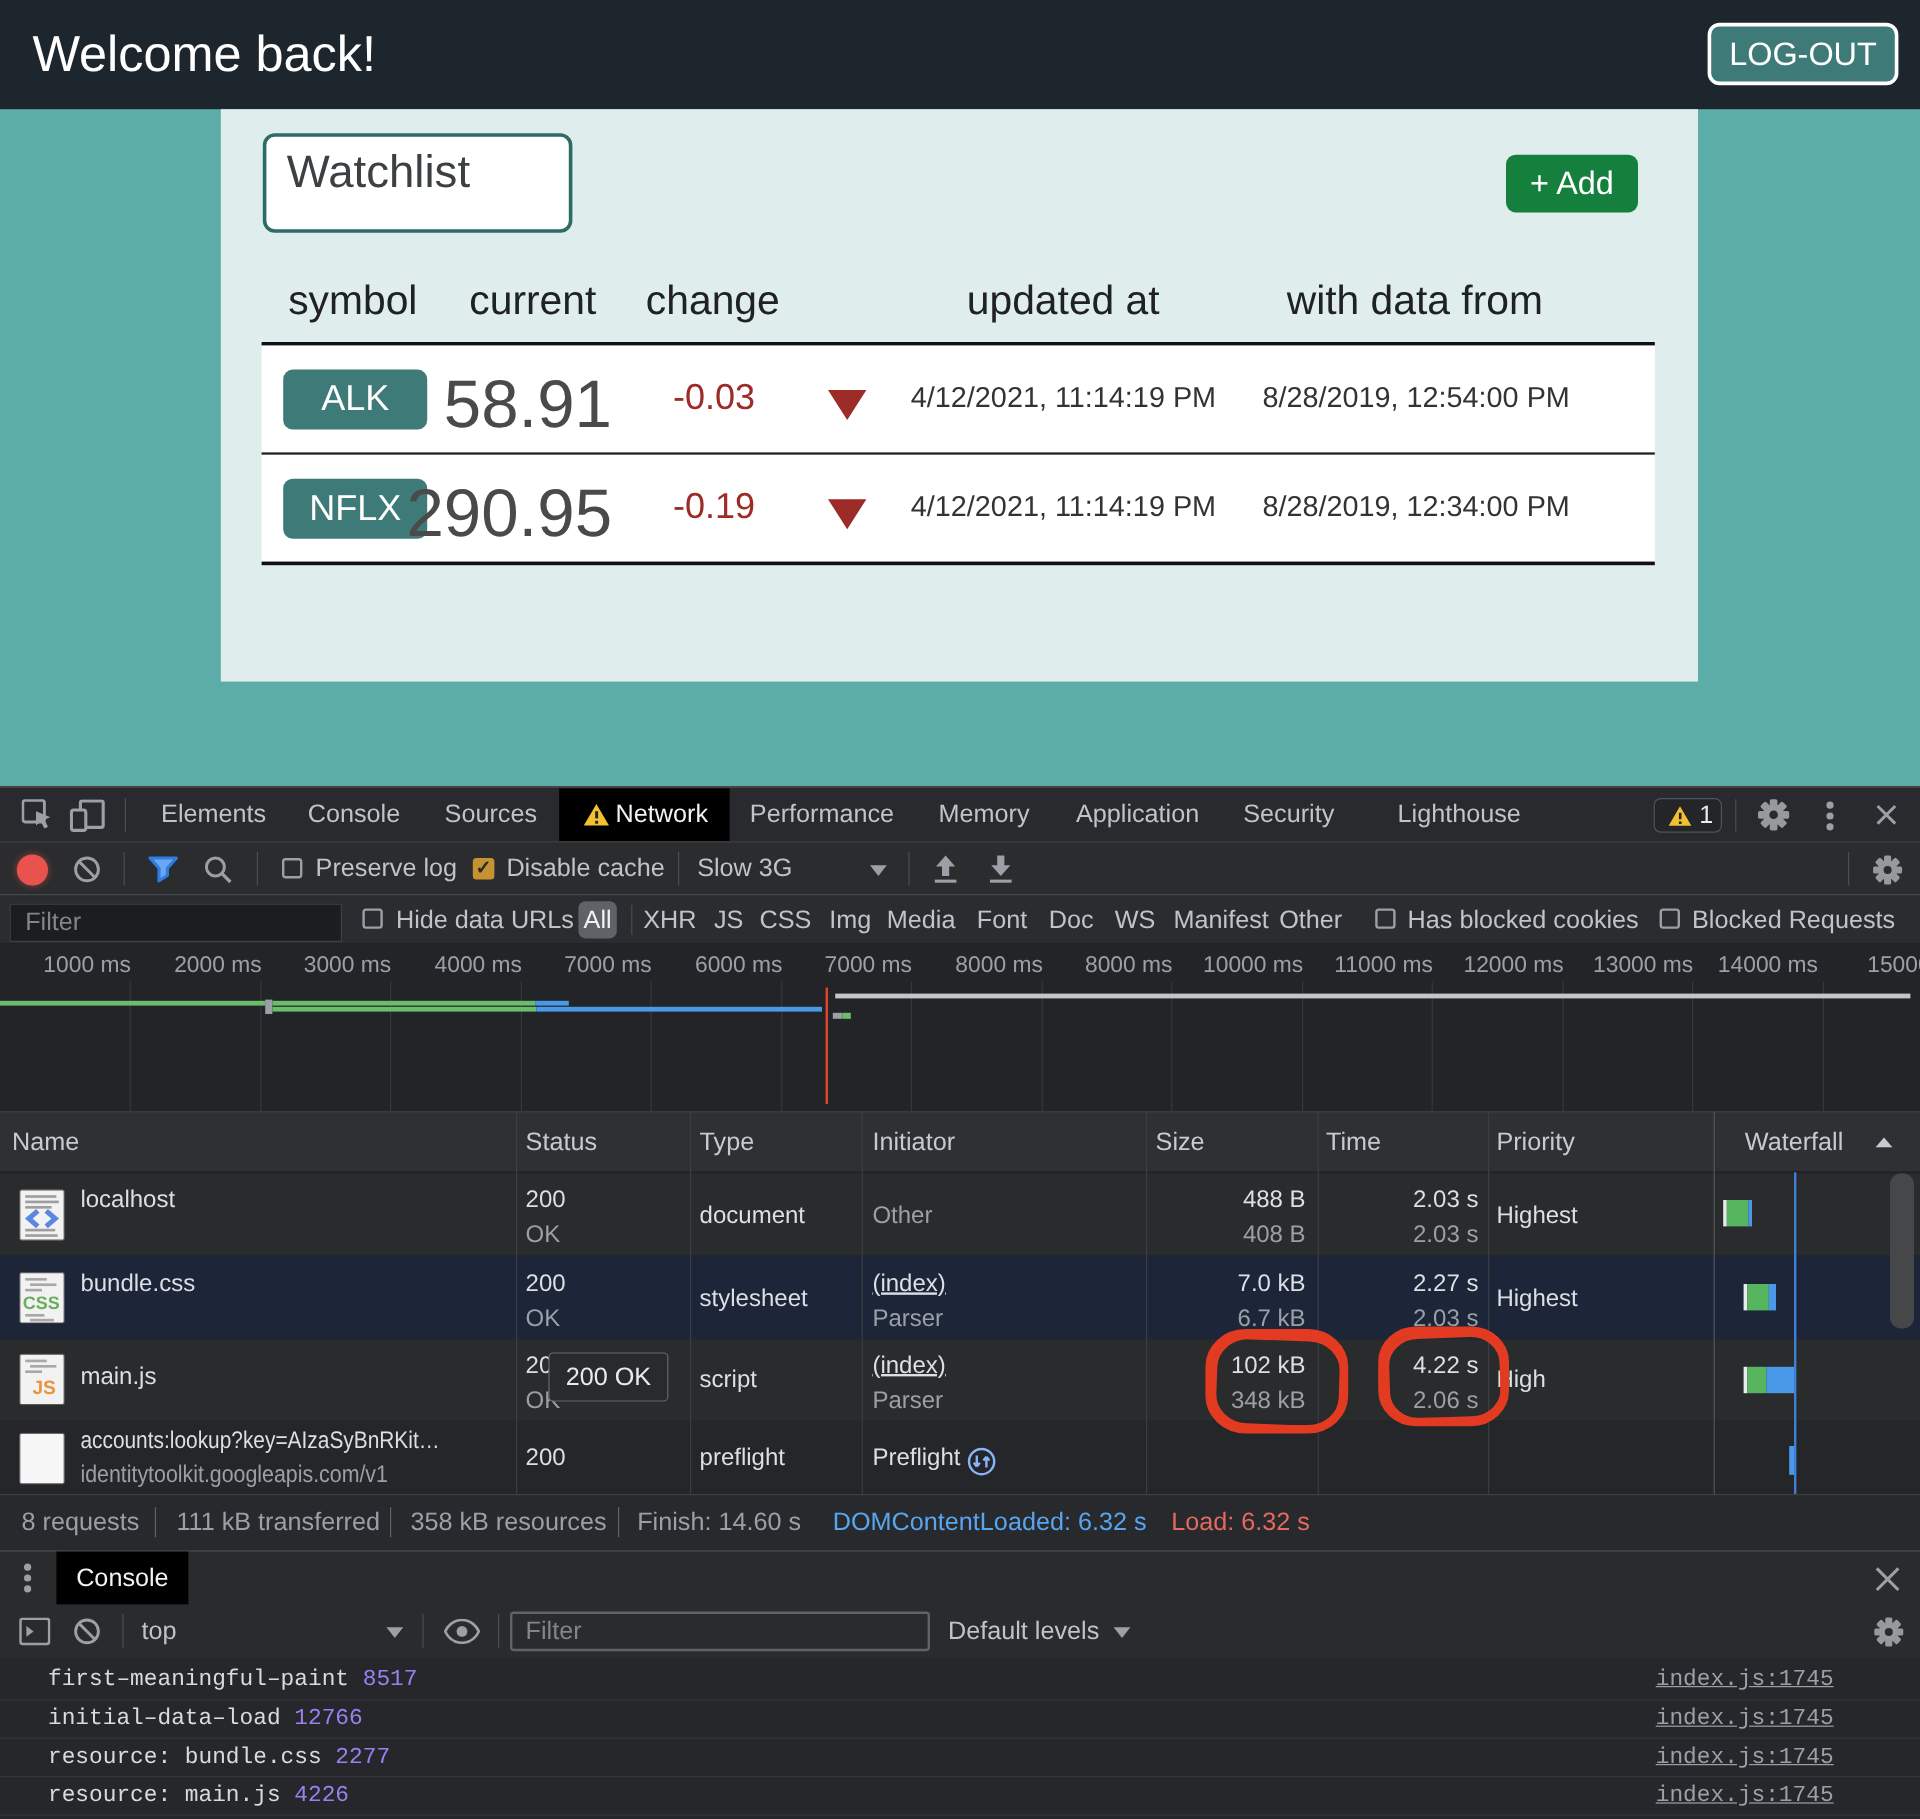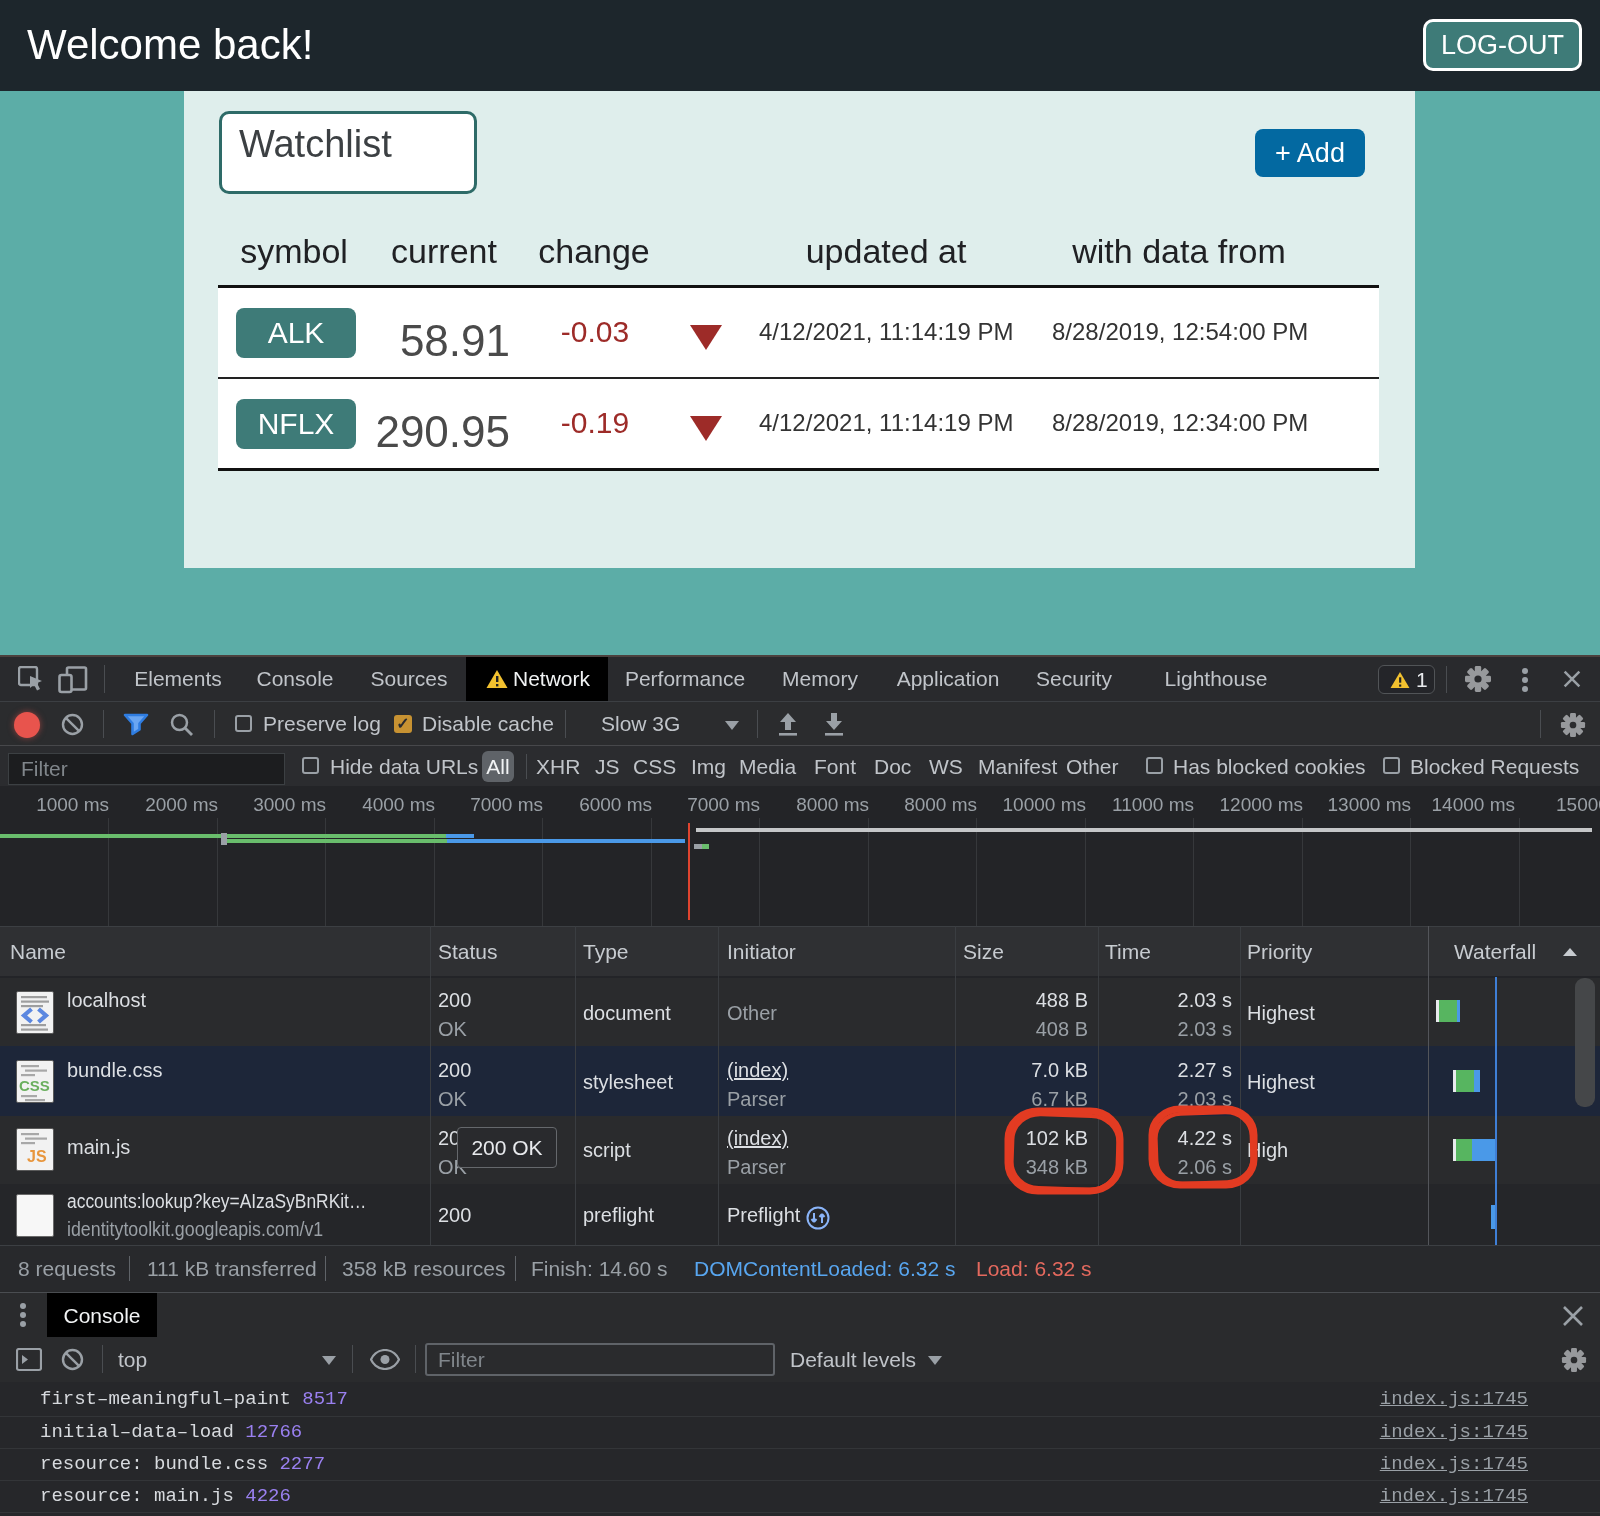--- a/index.html
+++ b/index.html
@@ -9,30 +9,30 @@
 
 
 #appheader { position:absolute; left:0; top:0; width:1600px; height:91px; background:#1d262c; }
 #welcome { position:absolute; left:27px; top:21px; font-size:42px; color:#ffffff; }
 #logout { position:absolute; left:1423px; top:19px; width:159px; height:52px; background:#3e7b78; border:3px solid #ffffff; border-radius:10px; color:#fff; font-size:27px; text-align:center; line-height:46px; }
 #appmain { position:absolute; left:0; top:91px; width:1600px; height:564px; background:#5cada7; }
 #devedge { position:absolute; left:0; top:655px; width:1600px; height:2px; background:#4c413e; }
 #card { position:absolute; left:184px; top:91px; width:1231px; height:477px; background:#dfeeec; }
 #wbox { position:absolute; left:35px; top:20px; width:258px; height:83px; background:#ffffff; border:3px solid #2e6b68; border-radius:10px; }
 #wbox span { position:absolute; left:17px; top:9px; font-size:38px; color:#3c4043; }
-#addbtn { position:absolute; left:1071px; top:38px; width:110px; height:48px; background:#0369a1; border-radius:8px; color:#fff; font-size:27px; text-align:center; line-height:48px; }
+#addbtn { position:absolute; left:1071px; top:38px; width:110px; height:48px; background:#15803d; border-radius:8px; color:#fff; font-size:27px; text-align:center; line-height:48px; }
 .thead { position:absolute; top:141px; font-size:34px; color:#202124; text-align:center; transform:translateX(-50%); }
 #hline { position:absolute; left:34px; top:194px; width:1161px; height:3px; background:#111; }
 .trow { position:absolute; left:34px; width:1161px; height:89px; background:#ffffff; }
 #row1 { top:197px; }
 #rowsep { position:absolute; left:34px; top:286px; width:1161px; height:2px; background:#222; }
 #row2 { top:288px; }
 #bline { position:absolute; left:34px; top:377px; width:1161px; height:3px; background:#111; }
 .badge { position:absolute; left:18px; top:20px; width:120px; height:50px; background:#3e7b78; border-radius:8px; color:#fff; font-size:30px; text-align:center; line-height:50px; }
-.cur { position:absolute; right:869px; top:28px; font-size:44px; color:#4a4a4a; }
+.cur { position:absolute; right:869px; top:16px; font-size:56px; color:#4a4a4a; }
 .chg { position:absolute; left:327px; top:27px; width:100px; font-size:30px; color:#9d2b28; text-align:center; }
 .tri { position:absolute; left:472px; top:37px; width:0; height:0; border-left:16px solid transparent; border-right:16px solid transparent; border-top:25px solid #9d2b28; }
 .d1 { position:absolute; left:541px; top:30px; font-size:24px; color:#333; }
 .d2 { position:absolute; left:834px; top:30px; font-size:24px; color:#333; }
 
 
 #devtools { position:absolute; left:0; top:657px; width:1600px; height:859px; background:#27282a; color:#bdc1c6; font-size:21px; }
 #devtools .abs { position:absolute; }
 #tabbar { position:absolute; left:0; top:0; width:1600px; height:44px; background:#292a2d; }
 .tab { position:absolute; top:0; height:44px; line-height:44px; color:#c0c4c9; font-size:21px; transform:translateX(-50%); }
@@ -177,21 +177,21 @@
     <svg class="abs" style="left:169px;top:10px;" width="25" height="25" viewBox="0 0 25 25">
         <circle cx="10.5" cy="10.5" r="7.5" fill="none" stroke="#9aa0a6" stroke-width="2.5"></circle>
         <line x1="16" y1="16" x2="23" y2="23" stroke="#9aa0a6" stroke-width="2.8"></line>
       </svg>
     <div class="vdiv" style="left:214px; top:8px; height:28px;"></div>
     <div class="cb" style="left:235px; top:13px;"></div>
     <div class="tlabel" style="left:263px;">Preserve log</div>
     <div class="cbon" style="left:394px; top:13px;">✓</div>
     <div class="tlabel" style="left:422px;">Disable cache</div>
     <div class="vdiv" style="left:565px; top:8px; height:28px;"></div>
-    <div class="tlabel" style="left:581px;margin-left:20px;">Slow 3G</div>
+    <div class="tlabel" style="left:581px;">Slow 3G</div>
     <div class="abs" style="left:725px;top:19px;width:0;height:0;border-left:7px solid transparent;border-right:7px solid transparent;border-top:9px solid #9aa0a6;"></div>
     <div class="vdiv" style="left:757px; top:8px; height:28px;"></div>
     <svg class="abs" style="left:776px;top:10px;" width="24" height="26" viewBox="0 0 24 26">
         <path d="M12 1 L20 10 L15 10 L15 18 L9 18 L9 10 L4 10 Z" fill="#9aa0a6"></path>
         <rect x="3" y="21" width="18" height="2.6" fill="#9aa0a6"></rect>
       </svg>
     <svg class="abs" style="left:822px;top:10px;" width="24" height="26" viewBox="0 0 24 26">
         <path d="M12 18 L20 9 L15 9 L15 1 L9 1 L9 9 L4 9 Z" fill="#9aa0a6"></path>
         <rect x="3" y="21" width="18" height="2.6" fill="#9aa0a6"></rect>
       </svg>

